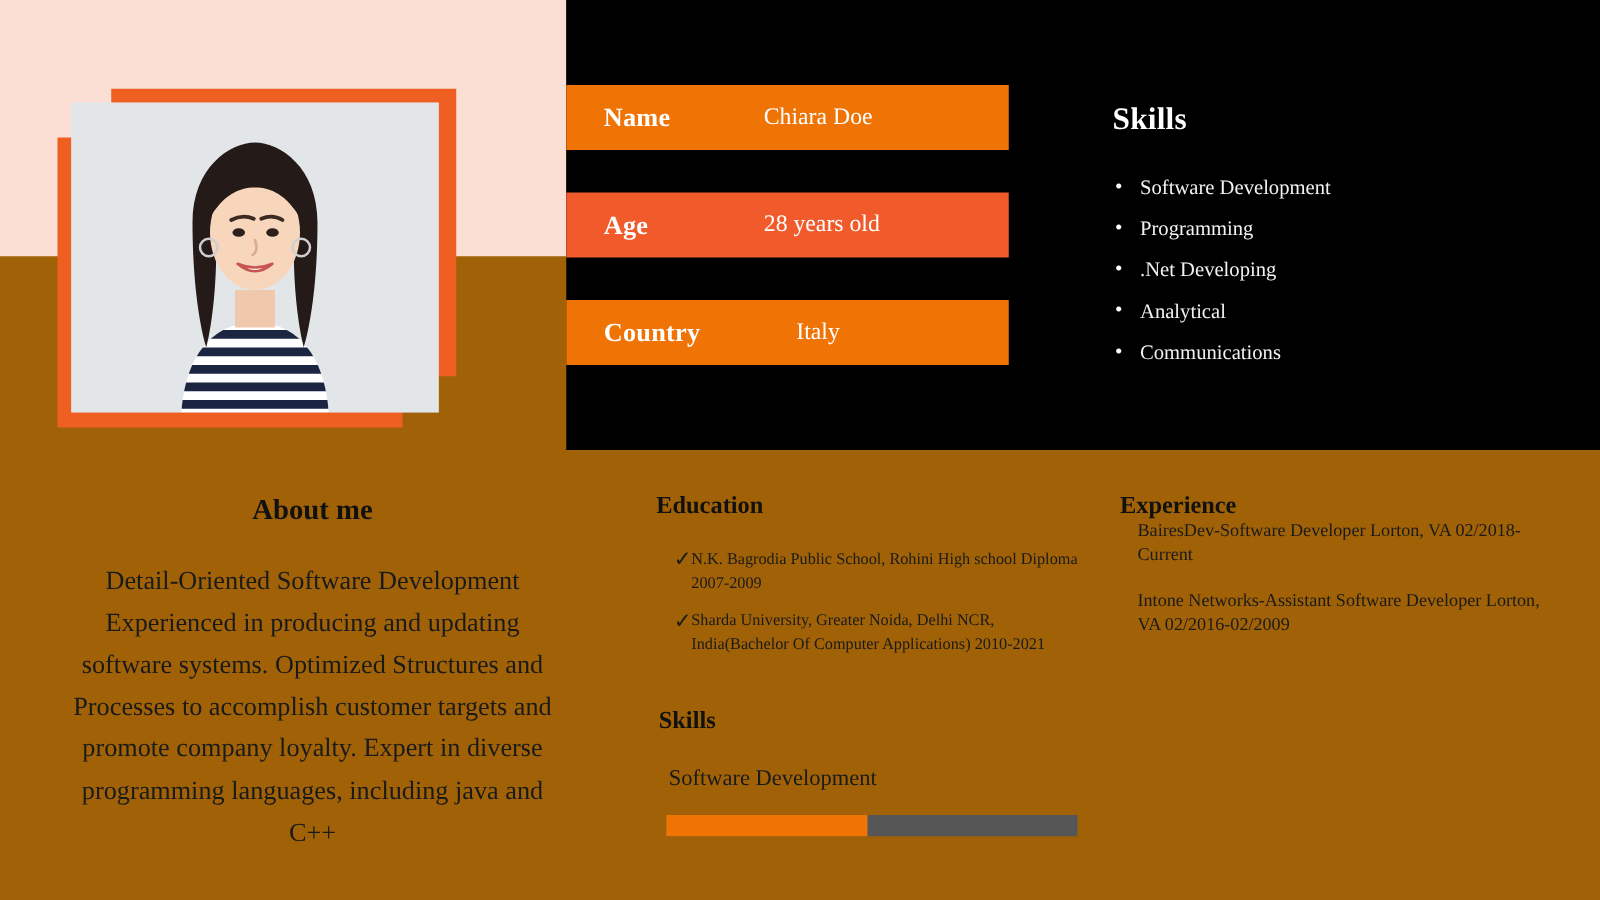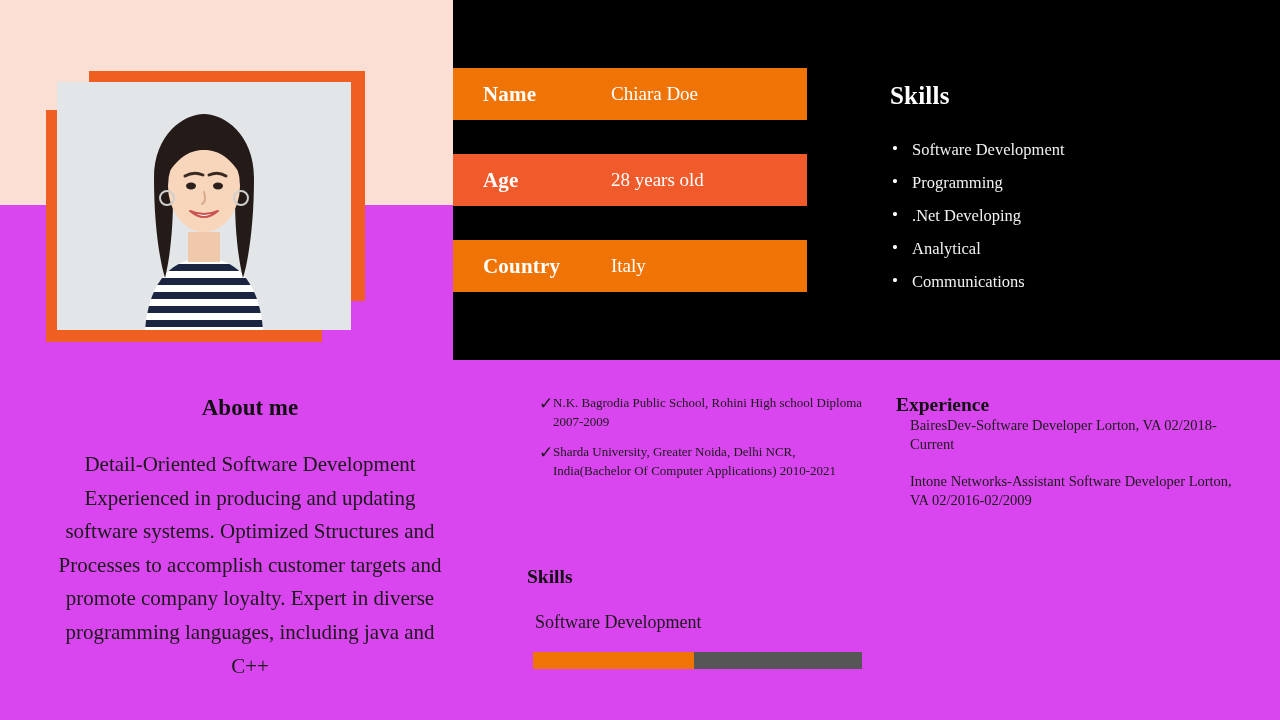--- a/index.html
+++ b/index.html
@@ -2,21 +2,21 @@
 <html><head>
 <meta charset="utf-8">
 <style>
   * { box-sizing: border-box; margin: 0; padding: 0; }
   html, body {
     width: 1280px; height: 720px;
     background: #ffffff;
     font-family: "Liberation Serif", serif;
     overflow: hidden;
   }
-  .page { position: relative; width: 1280px; height: 720px; background: #d946ef; }
+  .page { position: relative; width: 1280px; height: 720px; background: #a16207; }
 
   
   .peach-bg {
     position: absolute; left: 0; top: 0;
     width: 453px; height: 205px;
     background: #fbdfd4;
   }
 
   
   .frame-back {
@@ -45,21 +45,21 @@
   }
 
   
   .info-bar {
     position: absolute; left: 453px;
     width: 354px; height: 52px;
     display: flex; align-items: center;
   }
   .info-bar.name    { top: 68px;  background: #f07305; }
   .info-bar.age     { top: 154px; background: #f15a2b; }
-  .info-bar.country { top: 240px; background: #f07305; }
+  .info-bar.country { top: 240px; background: #f07305; gap: 26px; }
   .info-label {
     color: #ffffff;
     font-weight: bold;
     font-size: 21px;
     width: 158px;
     padding-left: 30px;
     letter-spacing: .2px;
   }
   .info-value {
     color: #ffffff;
@@ -246,20 +246,21 @@
       </li>
     </ul>
   </div>
 
   <div class="about">
     <h2>About me</h2>
     <p>Detail-Oriented Software Development Experienced in producing and updating software systems. Optimized Structures and Processes to accomplish customer targets and promote company loyalty. Expert in diverse programming languages, including java and C++</p>
   </div>
 
   <div class="education">
+    <div class="section-h">Education</div>
     <div class="edu-item">
       <span class="edu-check">✓</span>
       <span class="edu-text">N.K. Bagrodia Public School, Rohini High school Diploma 2007-2009</span>
     </div>
     <div class="edu-item">
       <span class="edu-check">✓</span>
       <span class="edu-text">Sharda University, Greater Noida, Delhi NCR, India(Bachelor Of Computer Applications) 2010-2021</span>
     </div>
   </div>
 

